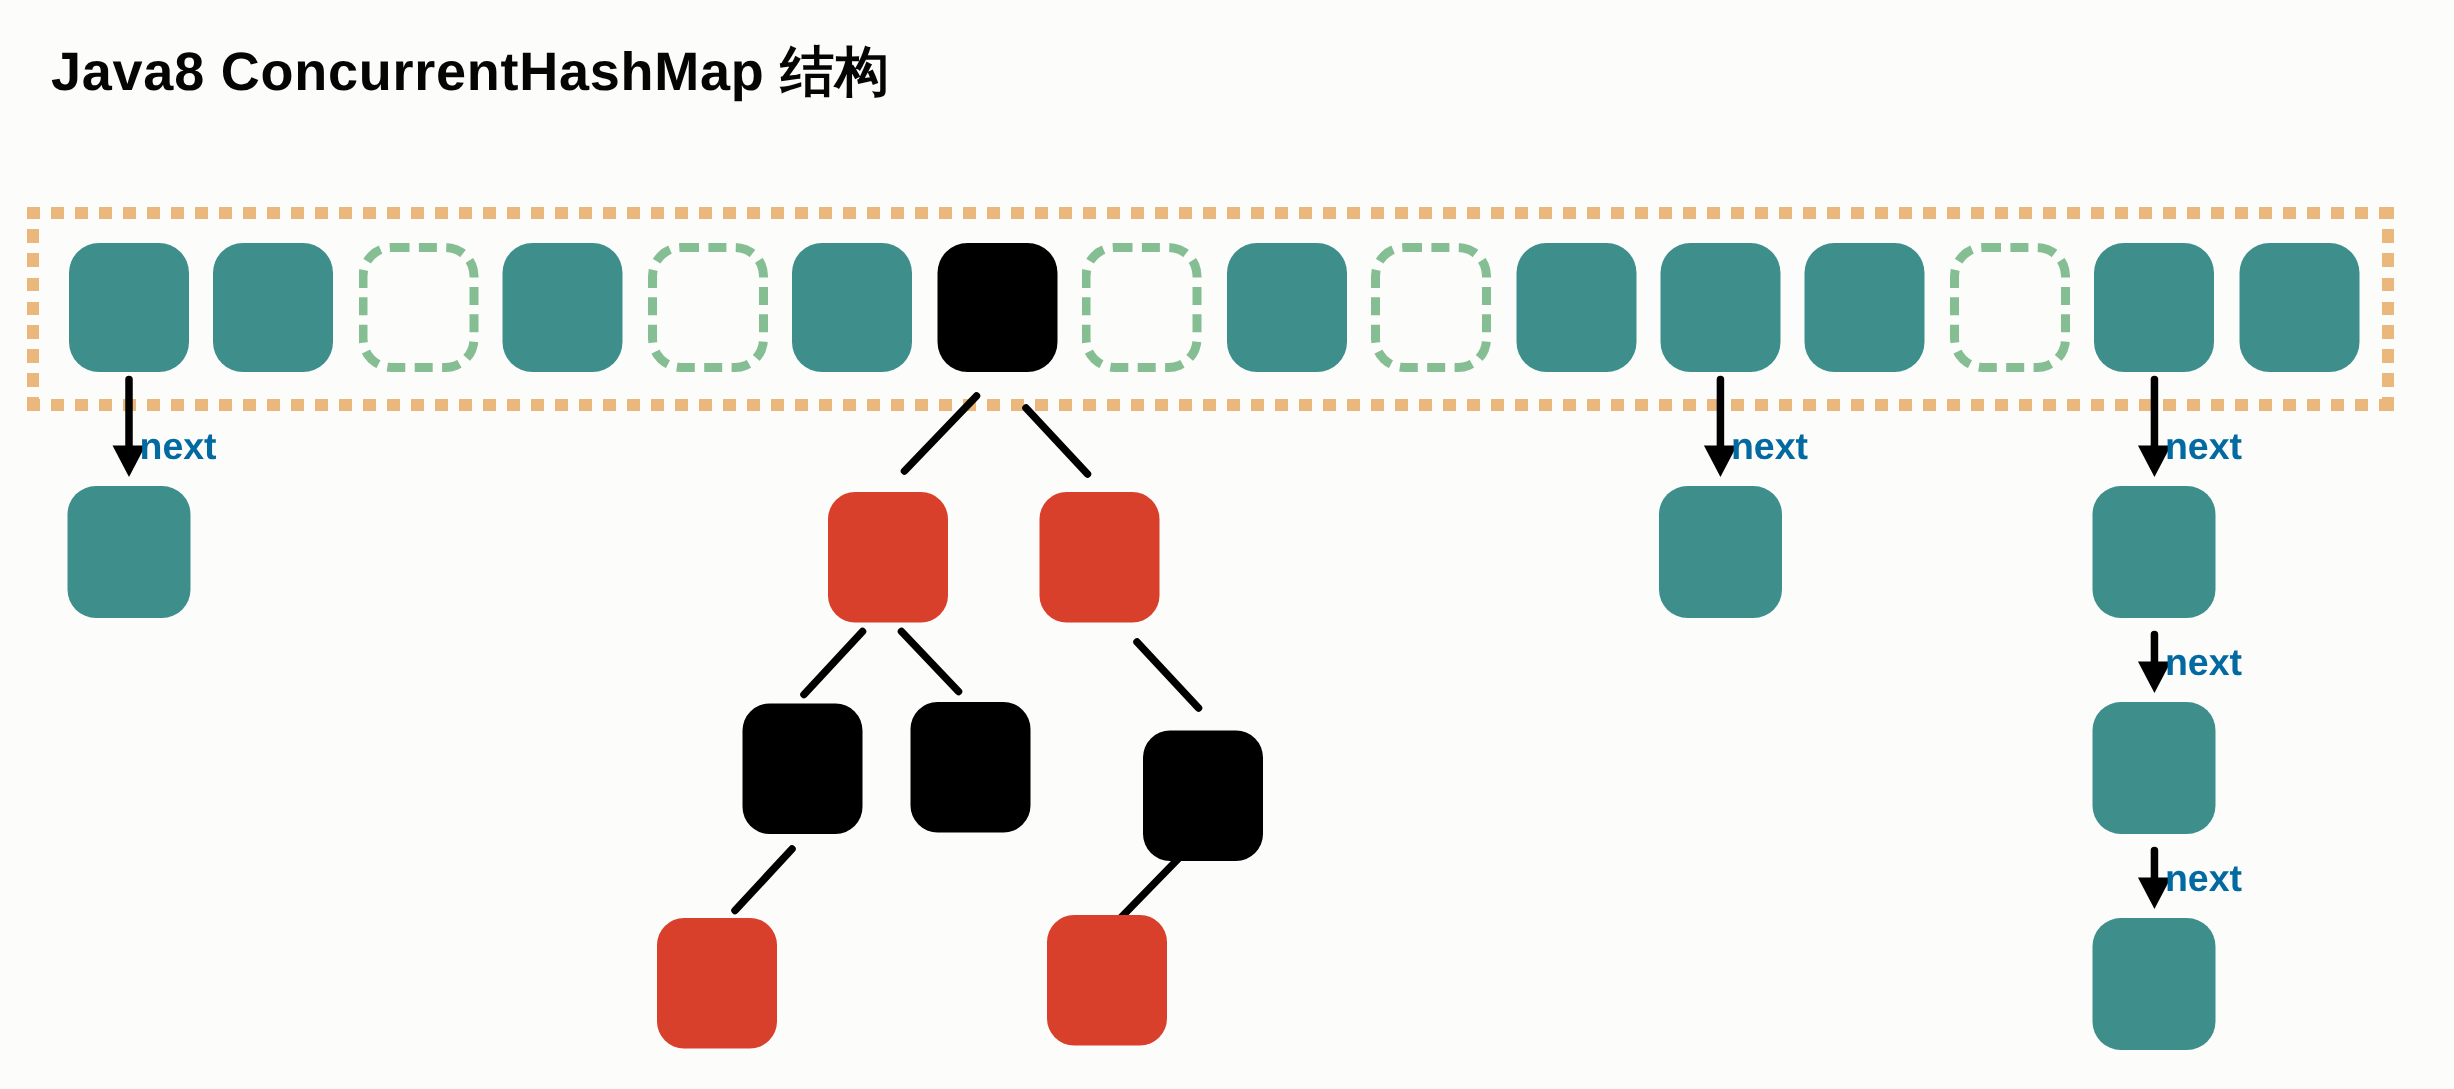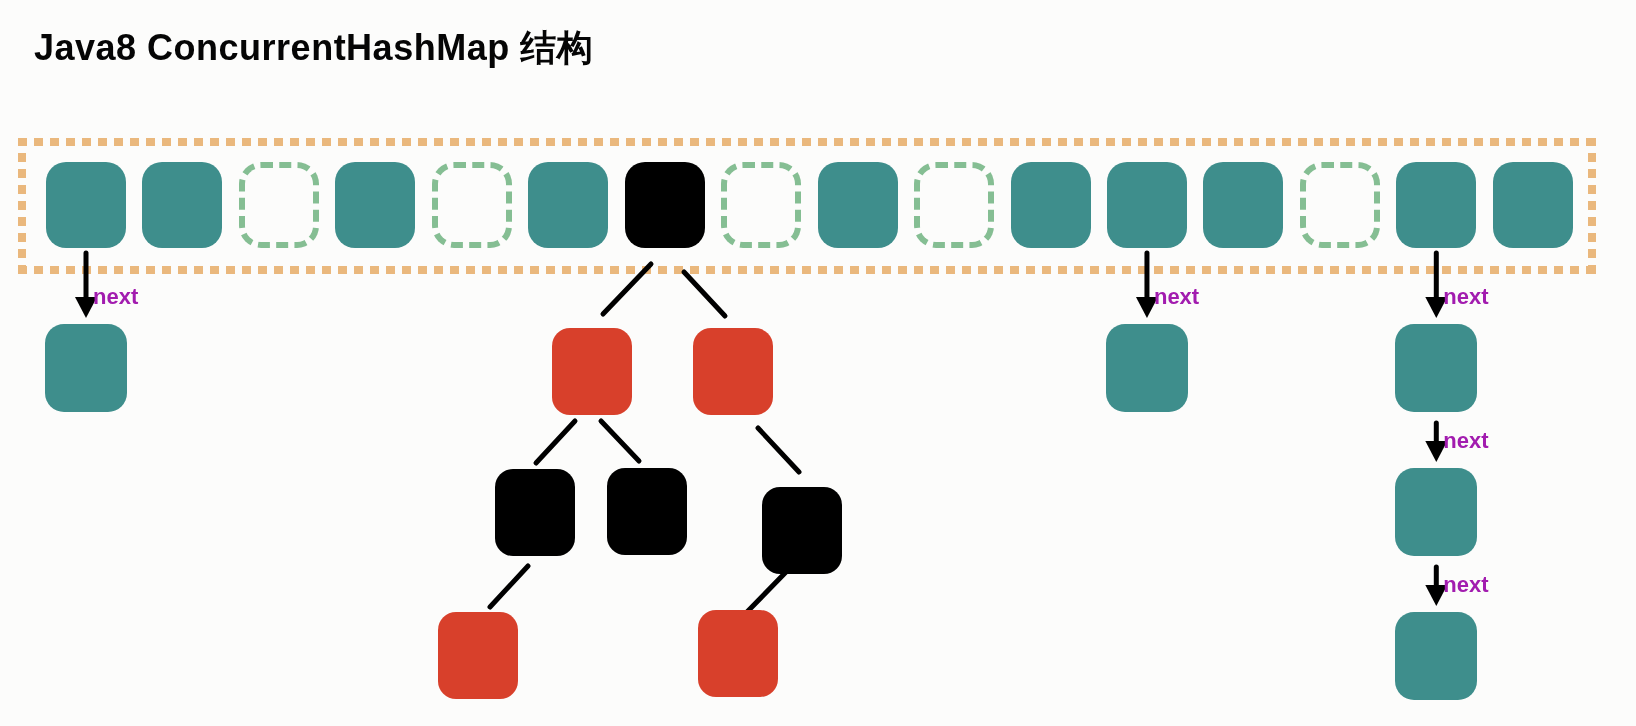--- a/index.html
+++ b/index.html
@@ -44,21 +44,21 @@
   .bucket.empty { background: transparent; border: 6px dashed var(--green); border-radius: 22px; }
 
   .chain-node { width: 82px; height: 88px; background: var(--teal); border-radius: 19px; }
 
   .tree-node { width: 80px; height: 87px; border-radius: 18px; }
   .tree-node.red { background: var(--red); }
   .tree-node.black { background: var(--black); }
 
   .next-label {
     position: absolute;
-    font-size: 22px; font-weight: bold; color: #a21caf;
+    font-size: 25px; font-weight: bold; color: #0369a1;
     line-height: 1; white-space: nowrap;
   }
 
   #connector-layer {
     position: absolute; left: 0; top: 0;
     width: 1636px; height: 726px;
     pointer-events: none;
   }
 </style>
 </head>

